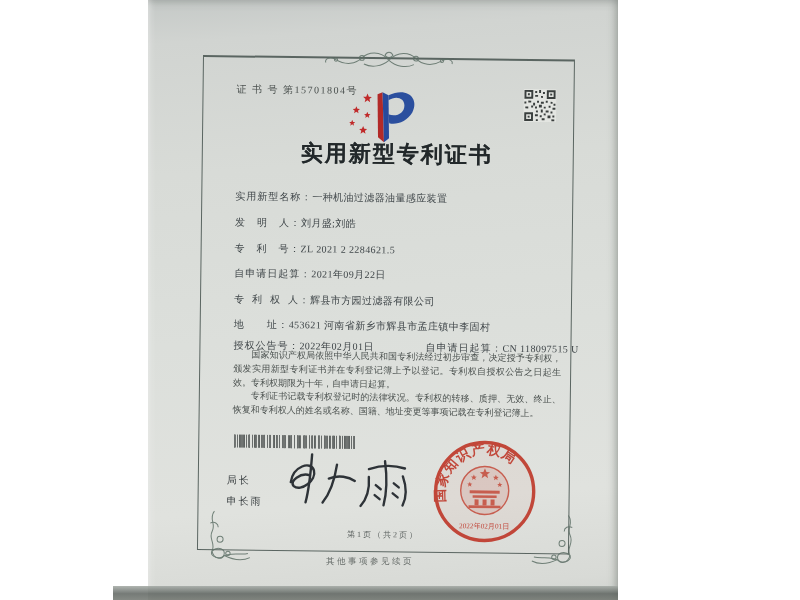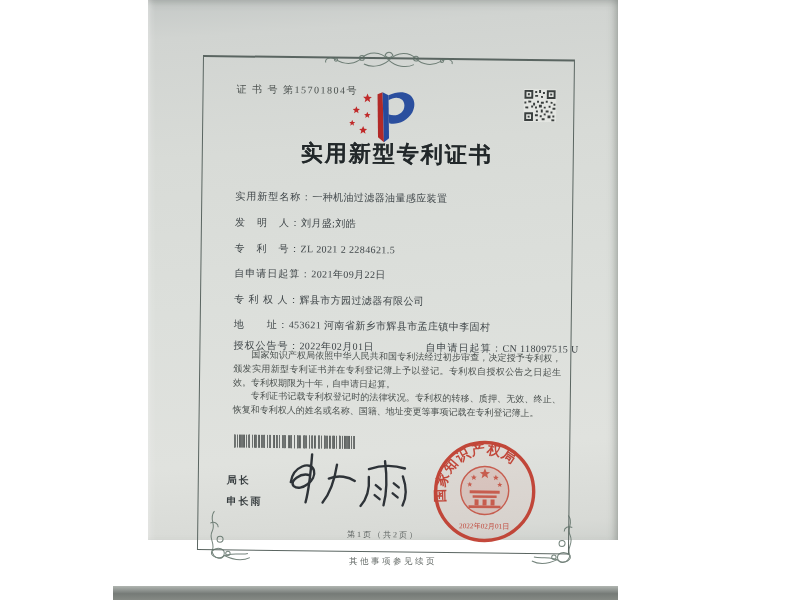--- a/index.html
+++ b/index.html
@@ -3,21 +3,21 @@
 <meta charset="utf-8">
 <style>
   html,body{margin:0;padding:0;}
   body{
     width:800px;height:600px;overflow:hidden;background:#ffffff;
     font-family:"Liberation Serif","DejaVu Serif",serif;
     position:relative;
   }
   
   .photo{
-    position:absolute;left:148px;top:0;width:470px;height:540px;
+    position:absolute;left:148px;top:0;width:470px;height:600px;
     background:linear-gradient(176deg,#c5c9c7 0%,#d1d4d1 7%,#d8dbd7 28%,#dcdfdb 55%,#e0e2de 82%,#d8dad6 96%,#cfd2ce 100%);
     box-shadow:inset -7px 0 9px -5px rgba(110,116,112,.55),
                inset 5px 0 7px -4px rgba(255,255,255,.6),
                inset 0 6px 10px -6px rgba(90,96,92,.5);
   }
   .photo-bottom-edge{
     position:absolute;left:-35px;right:0;top:586px;height:14px;
     background:linear-gradient(180deg,#a2a8a3 0%,#5d635f 55%,#70756f 100%);
     opacity:.85;
   }
@@ -30,42 +30,42 @@
   }
   .cert-no{position:absolute;left:33px;top:25px;font-size:10px;letter-spacing:1.5px;color:#4a504e;}
   .logo{position:absolute;left:140px;top:26px;}
   .qr{position:absolute;left:320px;top:28px;}
   .title{
     position:absolute;left:0;right:0;top:80px;text-align:center;padding-left:18px;
     font-size:22px;font-weight:bold;letter-spacing:2px;color:#22282a;
     text-shadow:0 0 .6px rgba(34,40,42,.7);
   }
   .row{position:absolute;left:33px;right:8px;height:14px;font-size:10px;letter-spacing:.4px;color:#40474a;white-space:nowrap;}
-  .row .lbl{letter-spacing:1px;}
+  .row .lbl{letter-spacing:1px;font-family:Liberation Mono, monospace;}
   .pair2{position:absolute;left:192px;top:0;}
   .paras{position:absolute;left:33px;right:9px;top:291px;font-size:9px;line-height:13.8px;
          text-align:justify;color:#4a504e;}
   .paras p{margin:0;text-indent:2em;}
   .barcode{
     position:absolute;left:35px;top:377px;width:121px;height:13px;
     background:
       repeating-linear-gradient(90deg,#4c5150 0 1px,transparent 1px 3px),
       repeating-linear-gradient(90deg,#565b59 0 2px,transparent 2px 7px),
       repeating-linear-gradient(90deg,#3f4443 0 1px,transparent 1px 5px);
     opacity:.8;
   }
-  .director{position:absolute;left:28px;top:416px;font-size:10px;font-weight:bold;letter-spacing:2px;color:#383e40;}
+  .director{position:absolute;left:28px;top:416px;font-size:10px;font-weight:normal;letter-spacing:2px;color:#383e40;}
   .director div{margin-bottom:7px;}
   .signature{position:absolute;left:78px;top:390px;}
   .seal{position:absolute;left:233px;top:378px;opacity:.92;}
   .page-footer{position:absolute;left:0;right:0;top:470px;text-align:center;font-size:8px;letter-spacing:2px;color:#5a605e;}
   .orn-top{position:absolute;left:118px;top:-13px;}
   .orn-bl{position:absolute;left:2px;top:452px;}
   .orn-br{position:absolute;left:330px;top:452px;transform:scaleX(-1);}
-  .continuation{position:absolute;left:178px;top:556px;width:134px;text-align:center;
+  .continuation{position:absolute;left:178px;top:556px;width:134px;text-align:left;
                 font-size:8.5px;letter-spacing:2.5px;color:#686e6b;}
 </style>
 </head>
 <body>
 
 <div class="photo">
 
   <div class="frame">
 
     <svg class="orn-top" width="134" height="28" viewBox="0 0 134 28">

